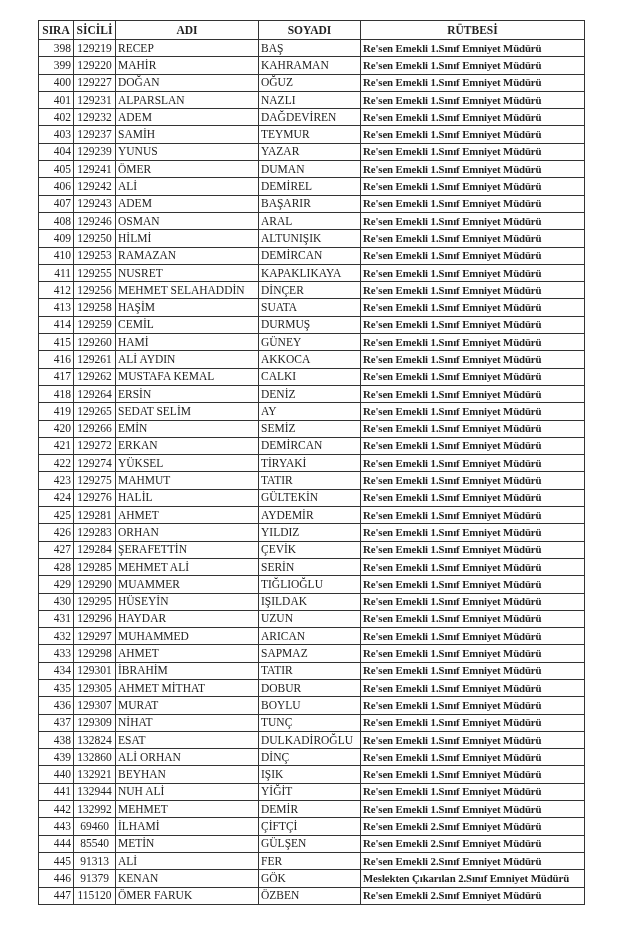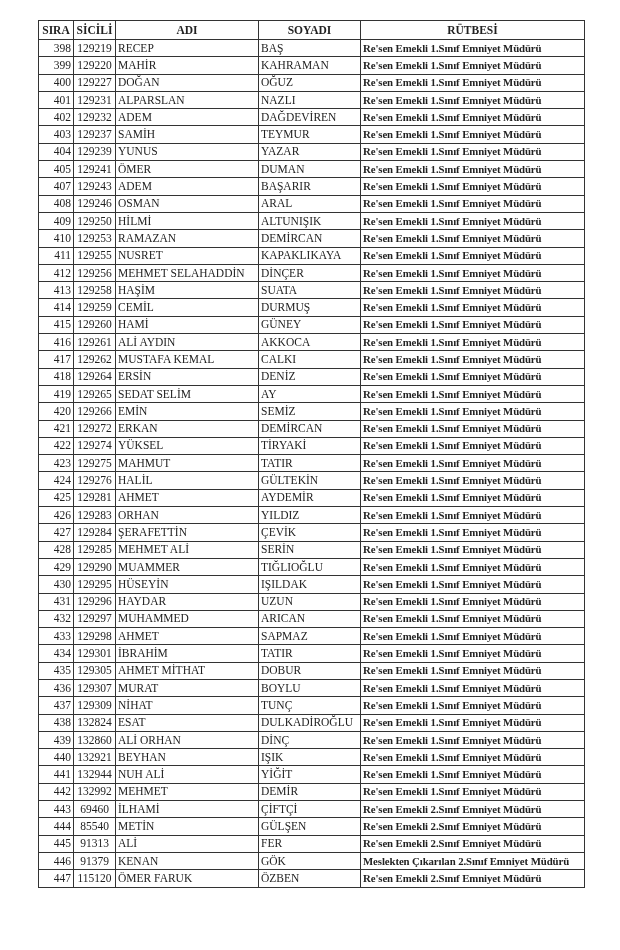--- a/index.html
+++ b/index.html
@@ -97,20 +97,27 @@
         <td class="rutbe">Re'sen Emekli 1.Sınıf Emniyet Müdürü</td>
       </tr>
       <tr>
         <td class="sira">405</td>
         <td class="sicil">129241</td>
         <td class="adi">ÖMER</td>
         <td class="soyadi">DUMAN</td>
         <td class="rutbe">Re'sen Emekli 1.Sınıf Emniyet Müdürü</td>
       </tr>
       <tr>
+        <td class="sira">406</td>
+        <td class="sicil">129242</td>
+        <td class="adi">ALİ</td>
+        <td class="soyadi">DEMİREL</td>
+        <td class="rutbe">Re'sen Emekli 1.Sınıf Emniyet Müdürü</td>
+      </tr>
+      <tr>
         <td class="sira">407</td>
         <td class="sicil">129243</td>
         <td class="adi">ADEM</td>
         <td class="soyadi">BAŞARIR</td>
         <td class="rutbe">Re'sen Emekli 1.Sınıf Emniyet Müdürü</td>
       </tr>
       <tr>
         <td class="sira">408</td>
         <td class="sicil">129246</td>
         <td class="adi">OSMAN</td>

